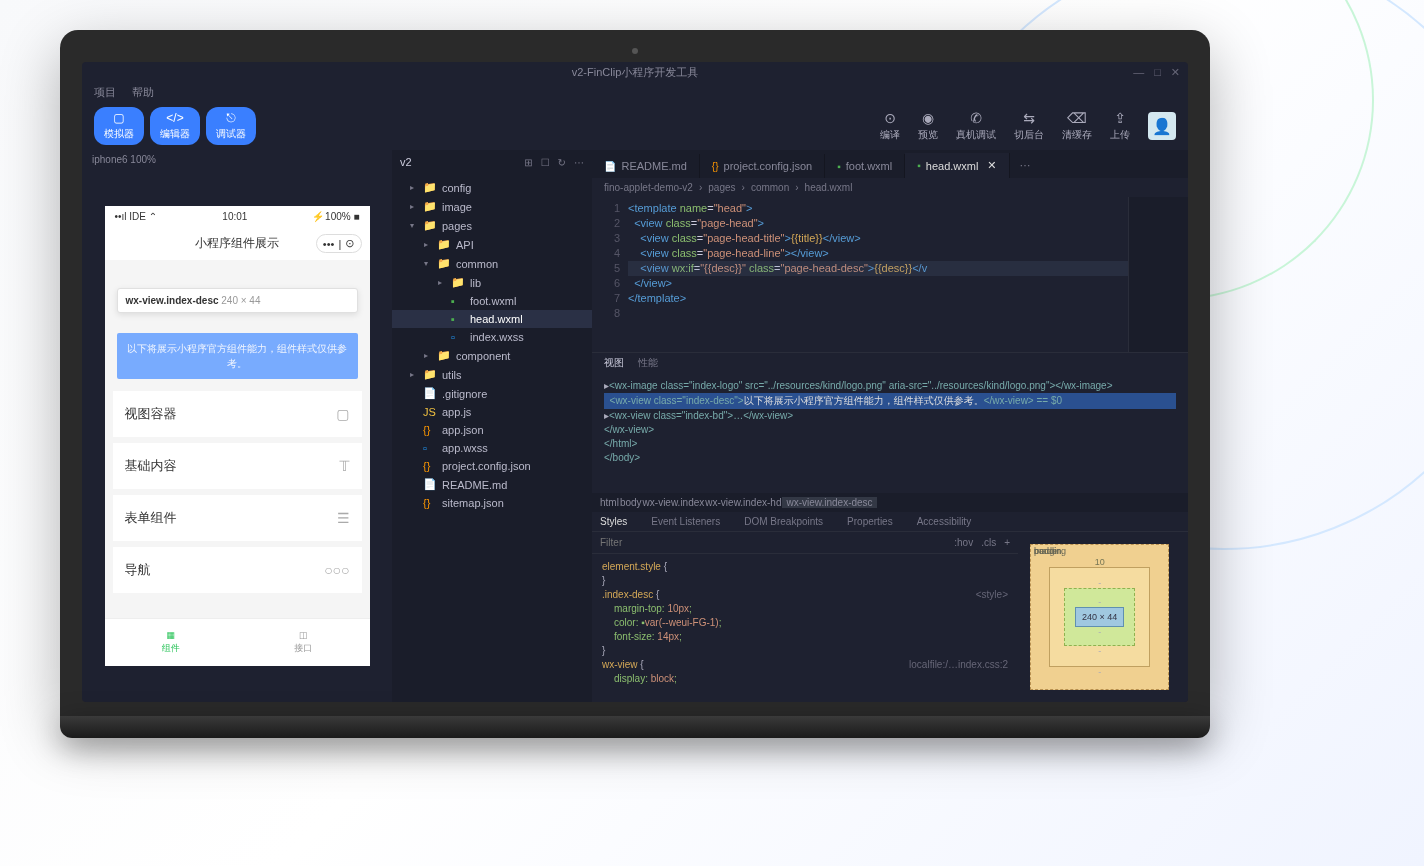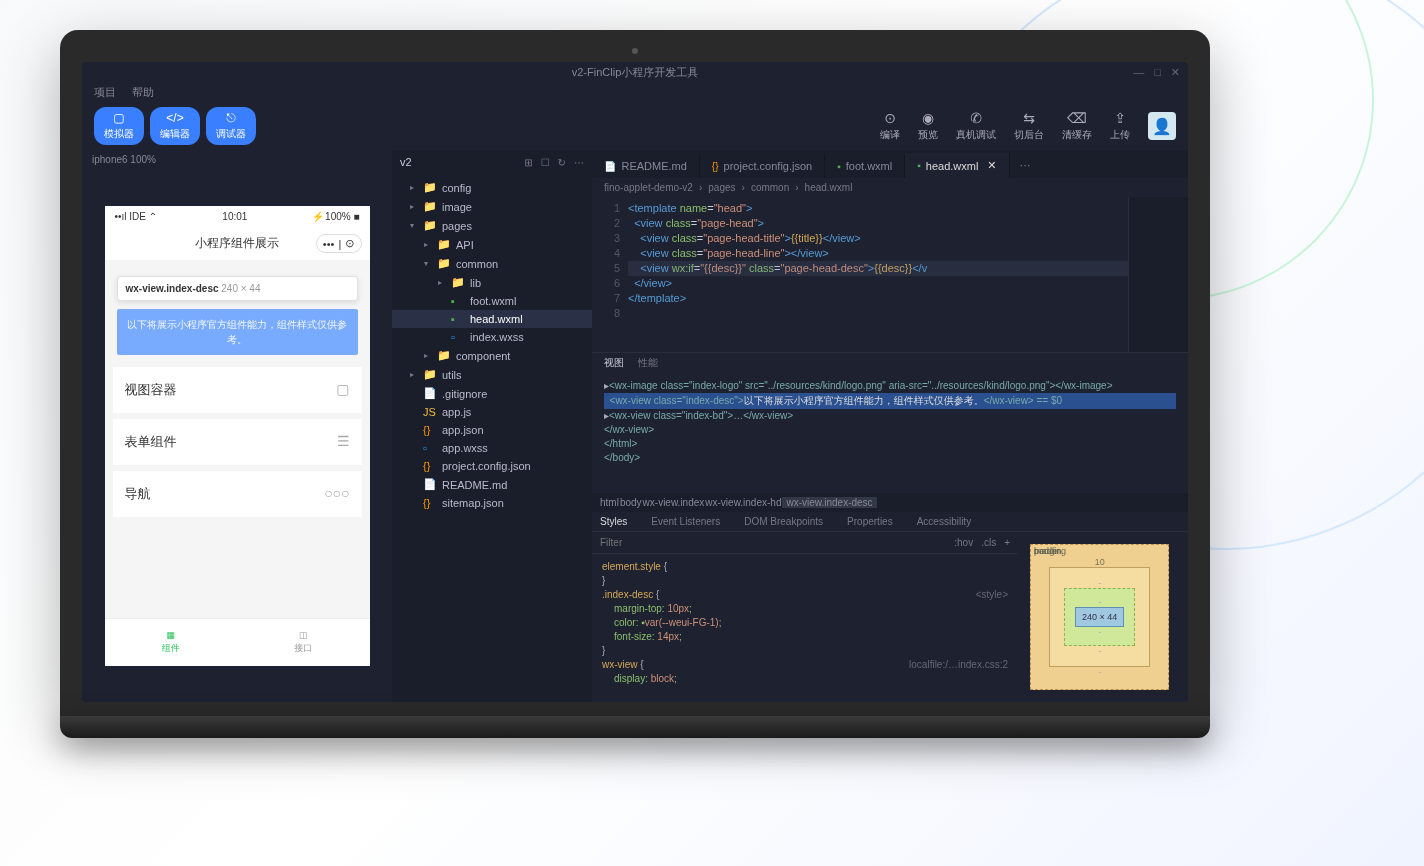--- a/index.html
+++ b/index.html
@@ -25,25 +25,25 @@
 .avatar{width:28px;height:28px;background:#d4e8f0;border-radius:4px;display:flex;align-items:center;justify-content:center;font-size:16px}
 .workspace{flex:1;display:flex;overflow:hidden}
 .sim-panel{width:310px;display:flex;flex-direction:column}
 .sim-hdr{padding:4px 10px;color:#889;font-size:10px}
 .sim-body{flex:1;display:flex;align-items:center;justify-content:center;padding:12px}
 .phone{width:265px;height:460px;background:#f5f5f5;border-radius:4px;display:flex;flex-direction:column;color:#333;font-size:12px}
 .ph-status{height:22px;display:flex;justify-content:space-between;align-items:center;padding:0 10px;background:#fff;font-size:10px}
 .ph-title{height:32px;background:#fff;display:flex;align-items:center;justify-content:center;font-weight:500;position:relative}
 .ph-caps{position:absolute;right:8px;display:flex;gap:4px;align-items:center;border:1px solid #ddd;border-radius:12px;padding:2px 6px;font-size:11px}
 .ph-content{flex:1;padding:8px;overflow:hidden}
-.tooltip{background:#fff;border:1px solid #e0e0e0;padding:6px 8px;font-size:10px;border-radius:3px;margin:8px 4px;box-shadow:0 2px 6px rgba(0,0,0,0.1)}
+.tooltip{background:#fff;border:1px solid #e0e0e0;padding:6px 8px;font-size:10px;border-radius:3px;margin:20px 4px;box-shadow:0 2px 6px rgba(0,0,0,0.1)}
 .tooltip b{color:#333}
 .tooltip span{color:#999}
 .hl-box{background:#6ba3ff;color:rgba(255,255,255,0.9);padding:8px;font-size:10px;border-radius:2px;margin:0 4px 12px;text-align:center;line-height:1.5;opacity:0.9}
-.ph-item{background:#fff;padding:14px 12px;margin-bottom:6px;display:flex;justify-content:space-between;align-items:flex-start;font-size:13px}
+.ph-item{background:#fff;padding:14px 12px;margin-bottom:6px;display:flex;justify-content:space-between;align-items:center;font-size:13px}
 .ph-item .ico{color:#aaa;font-size:14px}
 .ph-tabbar{height:48px;background:#fff;display:flex;border-top:1px solid #eee}
 .ph-tab{flex:1;display:flex;flex-direction:column;align-items:center;justify-content:center;gap:2px;font-size:9px;color:#999}
 .ph-tab.active{color:#2bc45a}
 .explorer{width:200px;background:#1a1d2a;display:flex;flex-direction:column}
 .exp-hdr{height:24px;display:flex;align-items:center;justify-content:space-between;padding:0 8px;color:#ccd;font-size:11px;font-weight:500}
 .exp-acts{display:flex;gap:8px;color:#778;font-size:10px}
 .tree{flex:1;padding:4px 0;overflow-y:auto}
 .tree-item{padding:3px 8px;display:flex;align-items:center;gap:5px;color:#bbc;font-size:11px;cursor:pointer}
 .tree-item.sel{background:#2a3045;color:#fff}
@@ -187,20 +187,24 @@
         <div class="ph-content">
           <div class="tooltip">
             <b>wx-view.index-desc</b> <span>240 × 44</span>
           </div>
           <div class="hl-box">以下将展示小程序官方组件能力，组件样式仅供参考。</div>
           <div class="ph-item">
                     <span>视图容器</span>
                     <span class="ico">▢</span>
                   </div>
           <div class="ph-item">
+                    <span>基础内容</span>
+                    <span class="ico">𝕋</span>
+                  </div>
+          <div class="ph-item">
                     <span>表单组件</span>
                     <span class="ico">☰</span>
                   </div>
           <div class="ph-item">
                     <span>导航</span>
                     <span class="ico">○○○</span>
                   </div>
         </div>
         <div class="ph-tabbar">
           <div class="ph-tab active">

